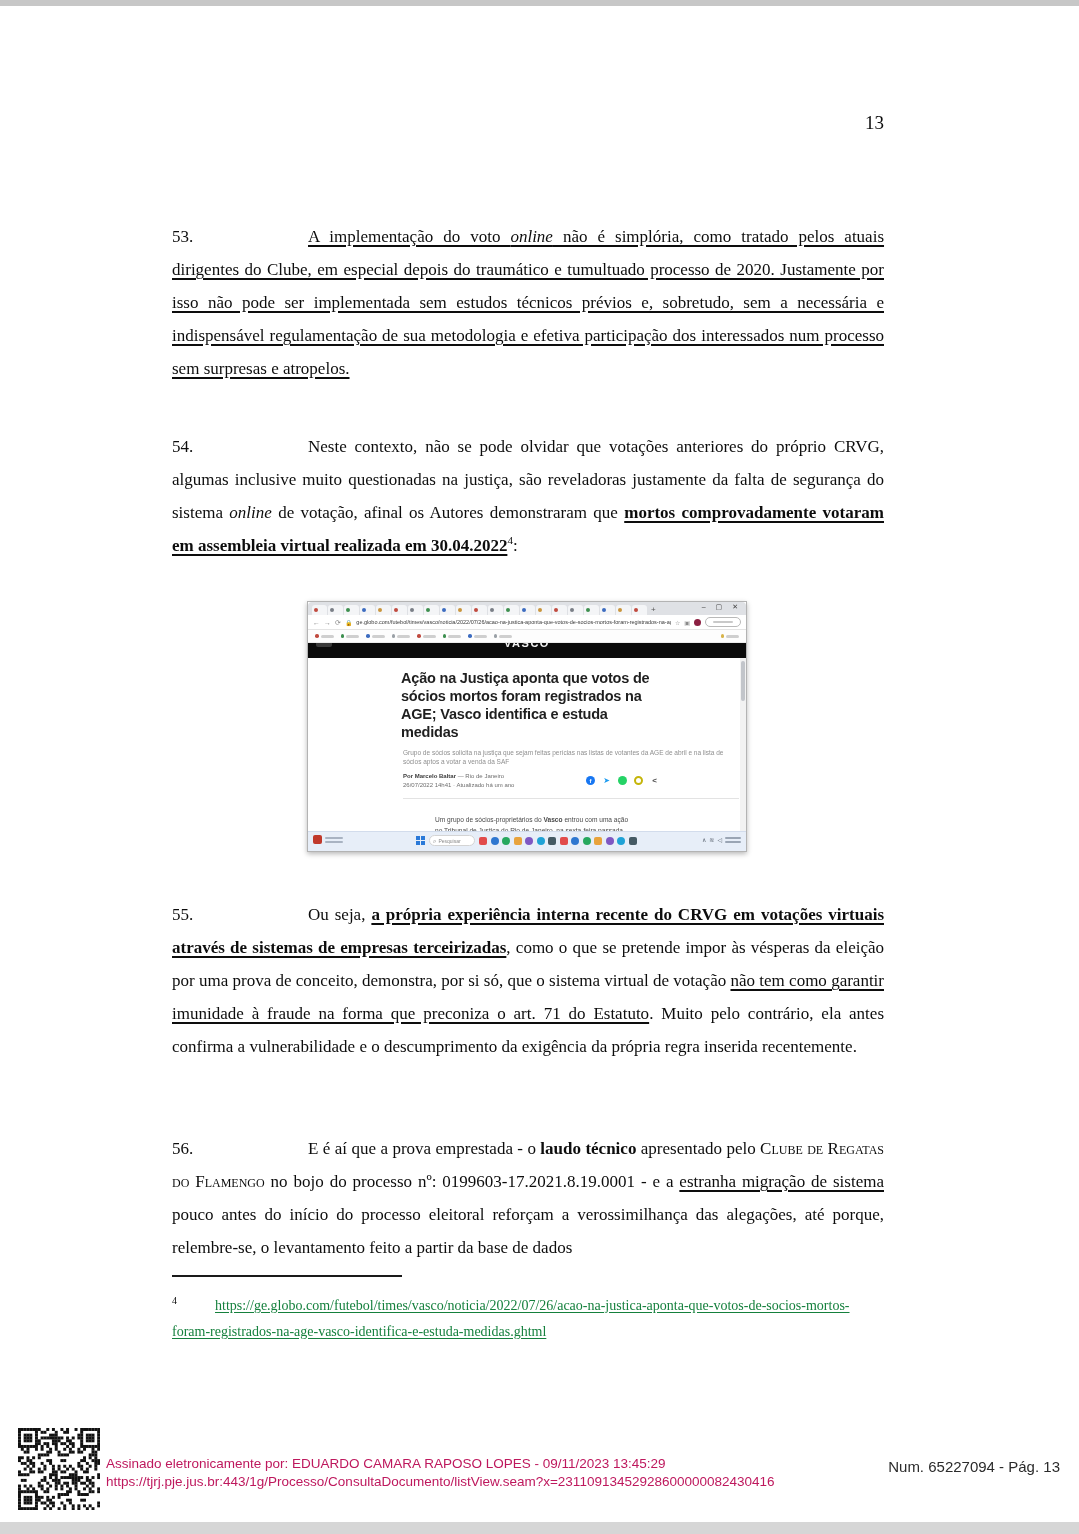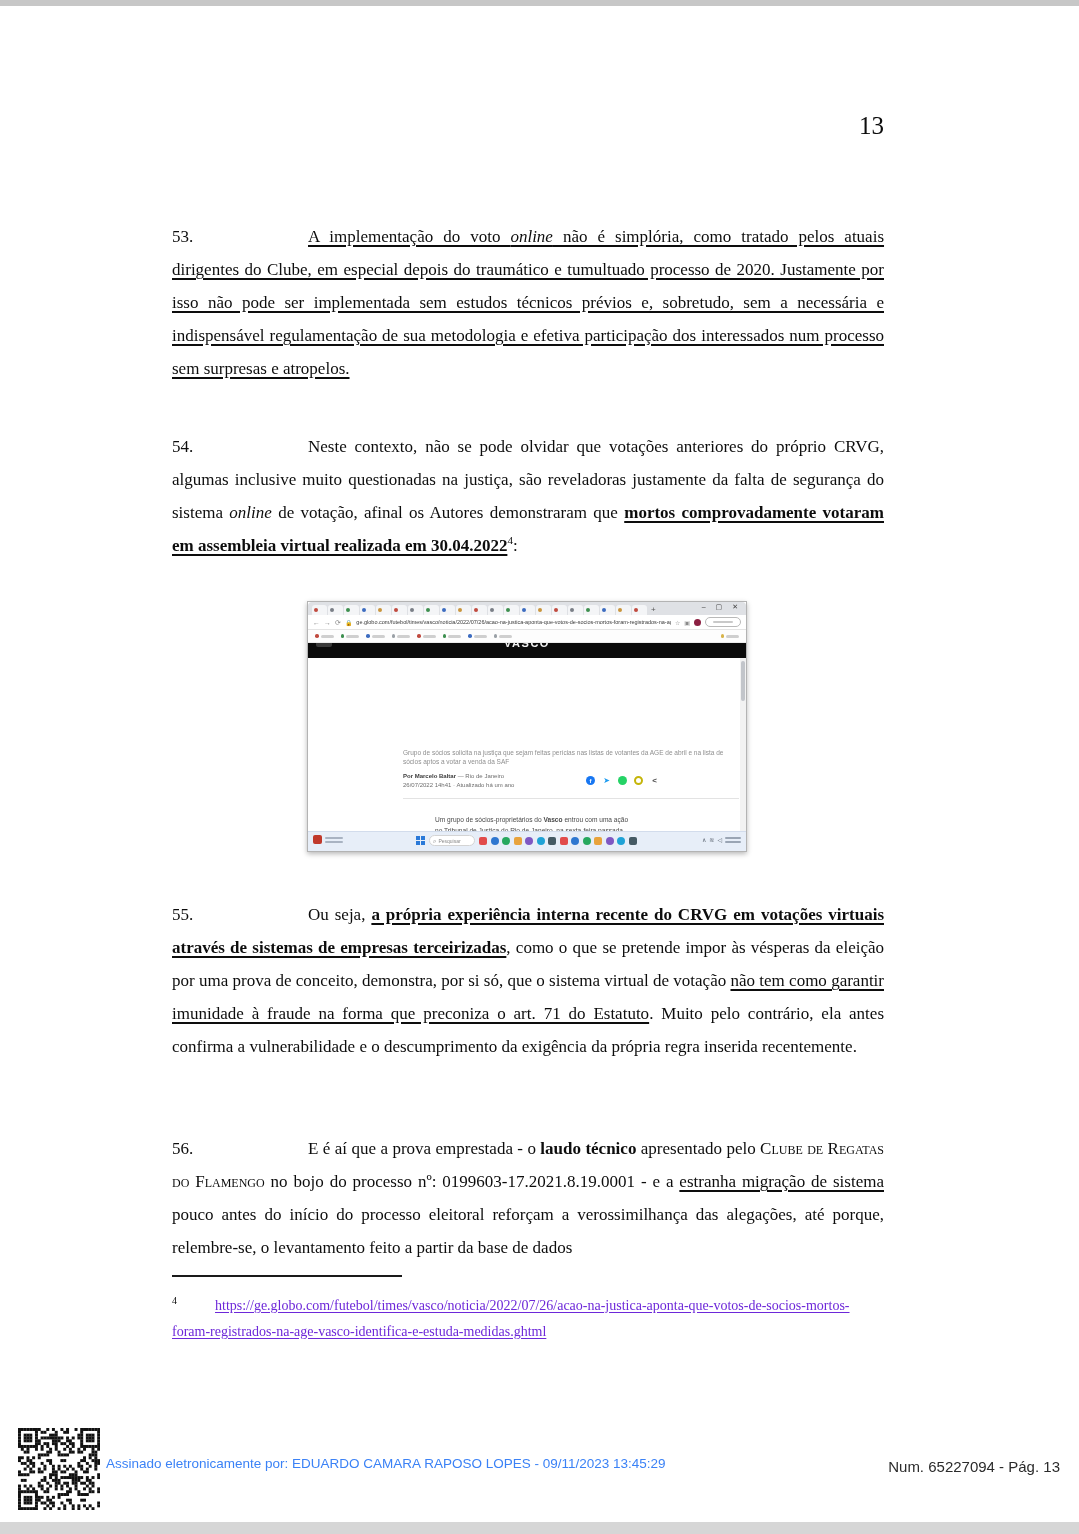--- a/index.html
+++ b/index.html
@@ -1,21 +1,21 @@
 <!DOCTYPE html>
 <html><head>
 <meta charset="utf-8">
 <style>
   html,body{margin:0;padding:0;background:#ffffff;}
   .page{position:relative;width:1079px;height:1534px;background:#fff;overflow:hidden;
         font-family:"Liberation Serif","DejaVu Serif",serif;color:#0d0d0d;}
   .strip-top{position:absolute;left:0;top:0;width:1079px;height:6px;background:#c7c7c7;}
   .strip-bottom{position:absolute;left:0;bottom:0;width:1079px;height:12px;background:#d6d6d6;}
 
-  .pageno{position:absolute;top:112px;right:195px;font-size:25px;text-align:right;}
+  .pageno{position:absolute;top:112px;right:195px;font-size:19px;text-align:right;}
 
   .para{position:absolute;left:172px;width:712px;font-size:17px;line-height:33px;
         text-align:justify;}
   .pnum{display:inline-block;width:136px;}
   .u{text-decoration:underline;text-underline-offset:3px;text-decoration-thickness:1.5px;}
   .bu{font-weight:700;text-decoration:underline;text-underline-offset:3px;text-decoration-thickness:2.2px;}
   .it{font-style:italic;}
   .sc{font-variant:small-caps;}
   sup.fn{font-size:11px;vertical-align:super;line-height:0;}
 
@@ -100,26 +100,26 @@
   .tbicons .tbi:nth-child(7n+7){background:#455a64;border-radius:2px;}
   .tray{position:absolute;right:5px;top:3px;display:flex;gap:3px;align-items:center;}
   .trg{font-size:6px;color:#5b6470;line-height:1;}
   .clock i{display:block;width:16px;height:2.5px;background:#9aa5b4;border-radius:2px;margin:1.5px 0;}
 
   
   .fnrule{position:absolute;left:172px;top:1275px;width:230px;border-top:2px solid #1a1a1a;}
   .footnote{position:absolute;left:172px;top:1288px;width:712px;font-size:14px;line-height:26px;text-align:justify;}
   .fnmark{display:inline-block;width:43px;}
   .fnmark sup{font-size:10px;}
-  .fnlink{color:#6d28d9;text-decoration:underline;text-underline-offset:2px;}
+  .fnlink{color:#15803d;text-decoration:underline;text-underline-offset:2px;}
 
   
   .qr{position:absolute;left:18px;top:1428px;width:82px;height:82px;}
   .sig{position:absolute;left:106px;top:1455px;width:760px;
-       font-family:"Liberation Sans","DejaVu Sans",sans-serif;font-size:13.5px;line-height:18px;color:#3b82f6;}
+       font-family:"Liberation Sans","DejaVu Sans",sans-serif;font-size:13.5px;line-height:18px;color:#be185d;}
   .numpag{position:absolute;right:19px;top:1458px;font-family:"Liberation Sans","DejaVu Sans",sans-serif;
           font-size:15px;color:#2b2b2b;}
 </style>
 </head>
 <body>
 
 <div class="page">
   <div class="strip-top"></div>
 
   <div class="pageno">13</div>
@@ -253,20 +253,21 @@
       <span class="bm bm-right">
           <b style="background:#d8b44a"></b>
           <i></i>
         </span>
     </div>
     <div class="siteheader">
       <span class="blob" style="left:8px"></span>
       <span class="brand">VASCO</span>
     </div>
     <div class="content">
+      <div class="headline">Ação na Justiça aponta que votos de sócios mortos foram registrados na AGE; Vasco identifica e estuda medidas</div>
       <div class="subtitle">Grupo de sócios solicita na justiça que sejam feitas perícias nas listas de votantes da AGE de abril e na lista de sócios aptos a votar a venda da SAF</div>
       <div class="byline">
         <b>Por Marcelo Baltar</b><span> — Rio de Janeiro</span><br>
         <span>26/07/2022 14h41 · Atualizado há um ano</span>
       </div>
       <div class="shareicons">
         <span class="sic fb">f</span>
         <span class="sic tw">➤</span>
         <span class="sic wa"></span>
         <span class="sic gl"></span>
@@ -700,17 +701,18 @@
       <rect x="11" y="28" width="1.05" height="1.05" fill="#111"></rect>
       <rect x="14" y="28" width="1.05" height="1.05" fill="#111"></rect>
       <rect x="16" y="28" width="1.05" height="1.05" fill="#111"></rect>
       <rect x="19" y="28" width="1.05" height="1.05" fill="#111"></rect>
       <rect x="21" y="28" width="1.05" height="1.05" fill="#111"></rect>
       <rect x="24" y="28" width="1.05" height="1.05" fill="#111"></rect>
       <rect x="26" y="28" width="1.05" height="1.05" fill="#111"></rect>
     </svg>
   <div class="sig">
     <div>Assinado eletronicamente por: EDUARDO CAMARA RAPOSO LOPES - 09/11/2023 13:45:29</div>
+    <div>https://tjrj.pje.jus.br:443/1g/Processo/ConsultaDocumento/listView.seam?x=23110913452928600000082430416</div>
   </div>
   <div class="numpag">Num. 65227094 - Pág. 13</div>
 
   <div class="strip-bottom"></div>
 </div>
 
 </body></html>

